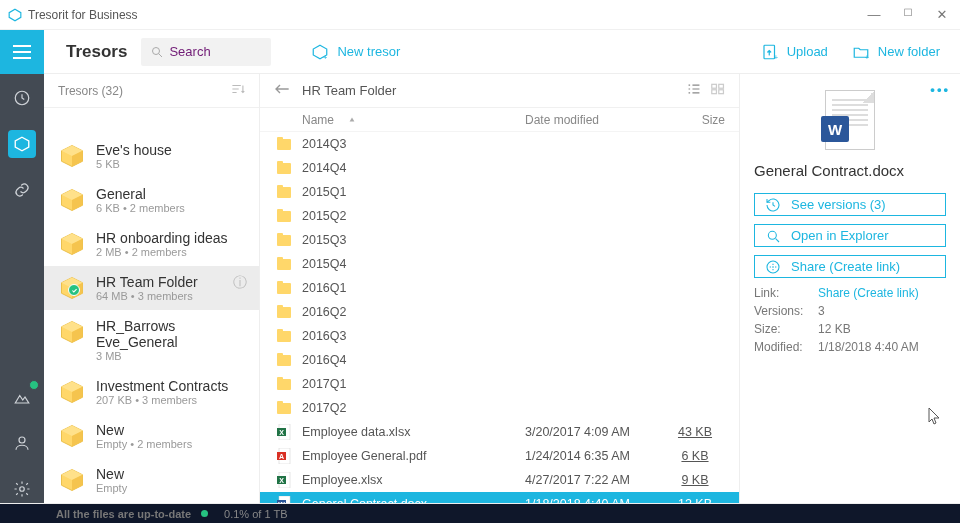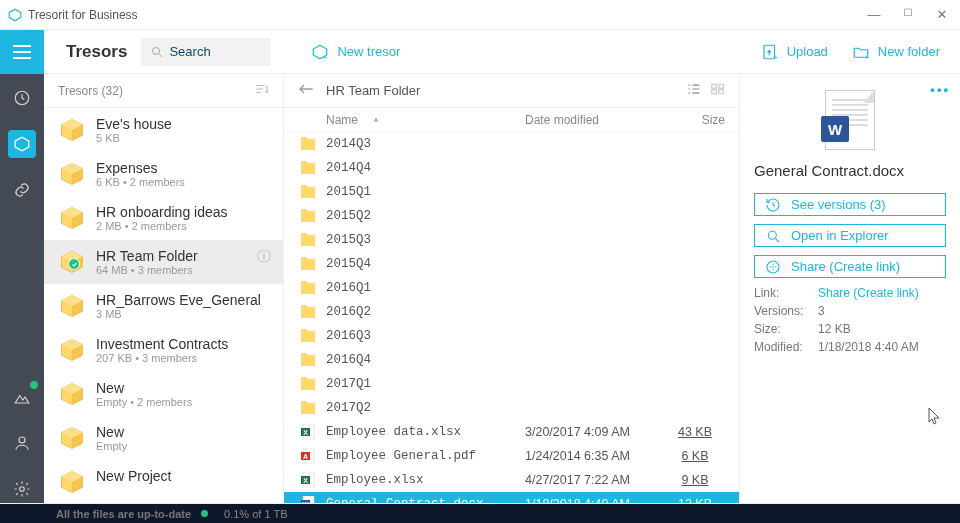--- a/index.html
+++ b/index.html
@@ -9,38 +9,38 @@
 .titlebar { height: 30px; display: flex; align-items: center; padding: 0 8px; border-bottom: 1px solid #f0f0f0; }
 .titlebar .logo { width: 14px; height: 14px; margin-right: 6px; }
 .titlebar .title { font-size: 12px; color: #555; flex: 1; }
 .winbtns { display: flex; gap: 14px; color: #777; }
 .winbtns span { width: 20px; text-align: center; cursor: pointer; font-family: Arial; }
 
 
 .toolbar { height: 44px; display: flex; align-items: center; border-bottom: 1px solid #eee; }
 .hamburger { width: 44px; height: 44px; background: #1db6e0; display: flex; align-items: center; justify-content: center; cursor: pointer; }
 .page-title { font-size: 17px; margin-left: 22px; margin-right: 14px; color: #333; font-weight: 600; white-space: nowrap; }
-.search { background: #f2f2f2; border-radius: 2px; height: 28px; display: flex; align-items: center; padding: 0 10px; width: 130px; color: #0c4a6e; font-size: 13px; }
+.search { background: #f2f2f2; border-radius: 2px; height: 28px; display: flex; align-items: center; padding: 0 10px; width: 130px; color: #701a75; font-size: 13px; }
 .search svg { margin-right: 6px; flex: 0 0 auto; }
 .toolbar .spacer1 { width: 40px; }
 .tool-actions { display: flex; align-items: center; gap: 24px; }
 .tool-actions .act { display: flex; align-items: center; gap: 8px; color: #1db6e0; font-size: 13px; cursor: pointer; }
 .tool-actions .act svg { stroke: #1db6e0; }
 .toolbar .flex { flex: 1; }
 
 
 .content { display: flex; height: calc(523px - 30px - 44px - 20px); }
 .rail { width: 44px; background: #434a53; display: flex; flex-direction: column; align-items: center; padding-top: 10px; gap: 18px; }
 .rail .ritem { width: 28px; height: 28px; display: flex; align-items: center; justify-content: center; border-radius: 4px; cursor: pointer; color: #cfd3d8; position: relative; }
 .rail .ritem.active { background: #1db6e0; color: #fff; }
 .rail .railflex { flex: 1; }
 .rail .badge { position: absolute; top: -3px; right: -3px; width: 10px; height: 10px; background: #26c281; border-radius: 50%; border: 1.5px solid #434a53; }
 
 
-.col-tresors { width: 240px; border-right: 1px solid #eee; display: flex; flex-direction: column; }
+.col-tresors { width: 216px; border-right: 1px solid #eee; display: flex; flex-direction: column; gap: 26px; }
 .col-tresors .head { height: 34px; display: flex; align-items: center; padding: 0 14px; color: #888; font-size: 12px; border-bottom: 1px solid #f0f0f0; }
 .col-tresors .head .sort { margin-left: auto; cursor: pointer; }
 .tresor-list { flex: 1; overflow: hidden; }
 .tresor { display: flex; padding: 8px 14px; gap: 10px; cursor: pointer; position: relative; }
 .tresor.selected { background: #ececec; }
 .tresor .cube { width: 28px; height: 28px; flex: 0 0 auto; position: relative; }
 .tresor .info .name { font-size: 14px; color: #333; }
 .tresor .info .meta { font-size: 11px; color: #999; }
 .tresor .infobtn { position: absolute; right: 12px; color: #bbb; font-size: 14px; }
 .tresor .check { position: absolute; left: 10px; bottom: 6px; width: 12px; height: 12px; background: #26c281; border-radius: 50%; border: 1.5px solid #fff; display:flex; align-items:center; justify-content:center; }
@@ -54,21 +54,21 @@
 .files-cols { height: 24px; display: flex; align-items: center; padding: 0 14px 0 42px; font-size: 12px; color: #888; border-bottom: 1px solid #f4f4f4; }
 .files-cols .c-name { flex: 1; display:flex; align-items:center; gap:14px; }
 .files-cols .c-date { width: 140px; }
 .files-cols .c-size { width: 60px; text-align: right; }
 .file-list { flex: 1; overflow-y: auto; position: relative; }
 .file-list::-webkit-scrollbar { width: 8px; }
 .file-list::-webkit-scrollbar-thumb { background: #ddd; border-radius: 4px; }
 .frow { display: flex; align-items: center; height: 24px; padding: 0 14px; cursor: pointer; font-size: 12.5px; color: #555; }
 .frow.selected { background: #1db6e0; color: #fff; }
 .frow .ficon { width: 20px; height: 16px; display: flex; align-items: center; justify-content: center; margin-right: 8px; }
-.frow .fname { flex: 1; white-space: nowrap; overflow: hidden; text-overflow: ellipsis; font-family: Liberation Mono, monospace; }
+.frow .fname { flex: 1; white-space: nowrap; overflow: hidden; text-overflow: ellipsis; }
 .frow .fdate { width: 140px; }
 .frow .fsize { width: 60px; text-align: center; text-decoration: underline; }
 
 
 .col-details { width: 220px; padding: 12px 14px; position: relative; }
 .col-details .more { position: absolute; top: 8px; right: 10px; color: #1db6e0; letter-spacing: 2px; cursor: pointer; font-weight: bold; }
 .docicon { width: 50px; height: 60px; margin: 4px auto 12px; position: relative; }
 .docicon .page { width: 50px; height: 60px; background: #fff; border: 1px solid #ccc; position: relative; }
 .docicon .page::before { content: ""; position: absolute; top: 0; right: 0; width: 12px; height: 12px; background: linear-gradient(135deg, #fff 50%, #ddd 50%); }
 .docicon .lines { position: absolute; top: 8px; left: 6px; right: 6px; }
@@ -211,21 +211,21 @@
             <div class="meta">5 KB</div>
           </div>
         </div>
         <div class="tresor">
           <div class="cube"><svg width="28" height="28" viewBox="0 0 32 32">
               <polygon points="16,4 28,10 28,22 16,28 4,22 4,10" fill="#ffd76a" stroke="#e8b93e" stroke-width="1"></polygon>
               <polygon points="16,4 28,10 16,16 4,10" fill="#ffe18a"></polygon>
               <polygon points="16,16 28,10 28,22 16,28" fill="#f5c44e"></polygon>
             </svg></div>
           <div class="info">
-            <div class="name">Expenses</div>
+            <div class="name">General</div>
             <div class="meta">6 KB • 2 members</div>
           </div>
         </div>
         <div class="tresor">
           <div class="cube"><svg width="28" height="28" viewBox="0 0 32 32">
               <polygon points="16,4 28,10 28,22 16,28 4,22 4,10" fill="#ffd76a" stroke="#e8b93e" stroke-width="1"></polygon>
               <polygon points="16,4 28,10 16,16 4,10" fill="#ffe18a"></polygon>
               <polygon points="16,16 28,10 28,22 16,28" fill="#f5c44e"></polygon>
             </svg></div>
           <div class="info">

